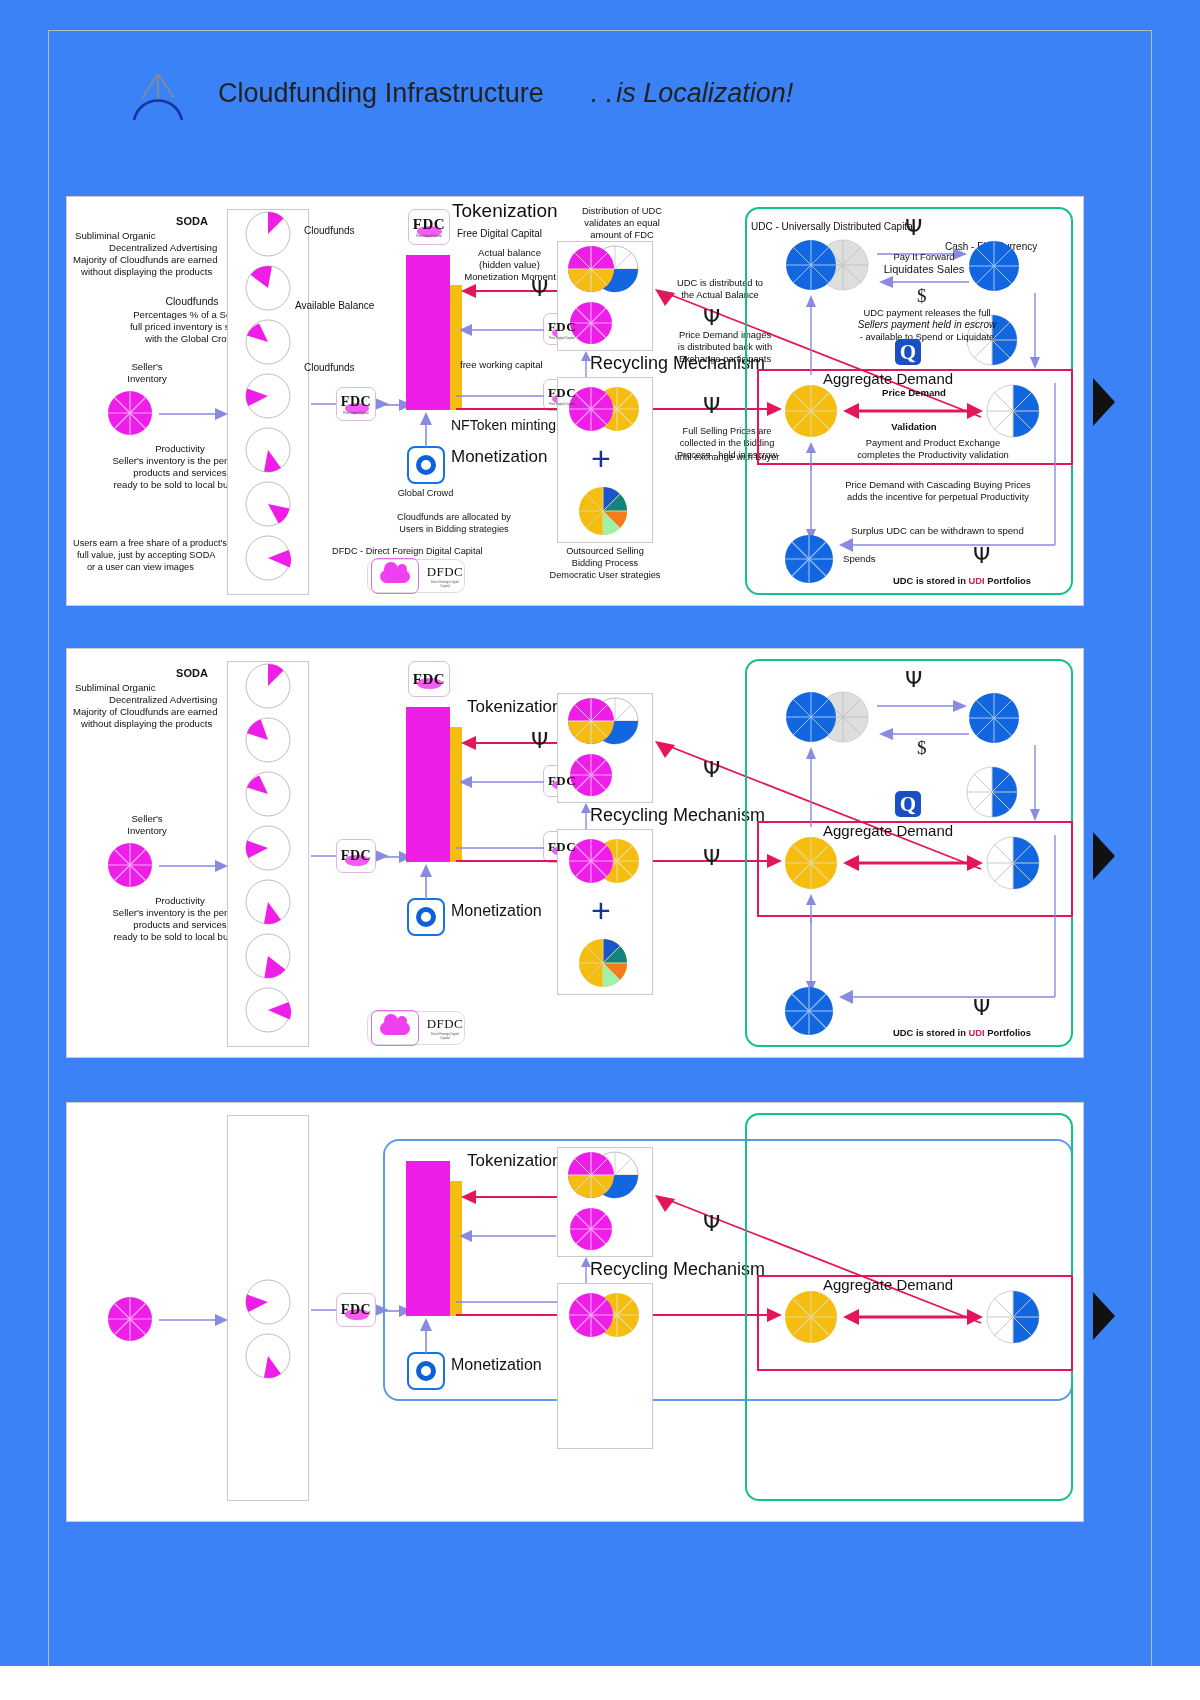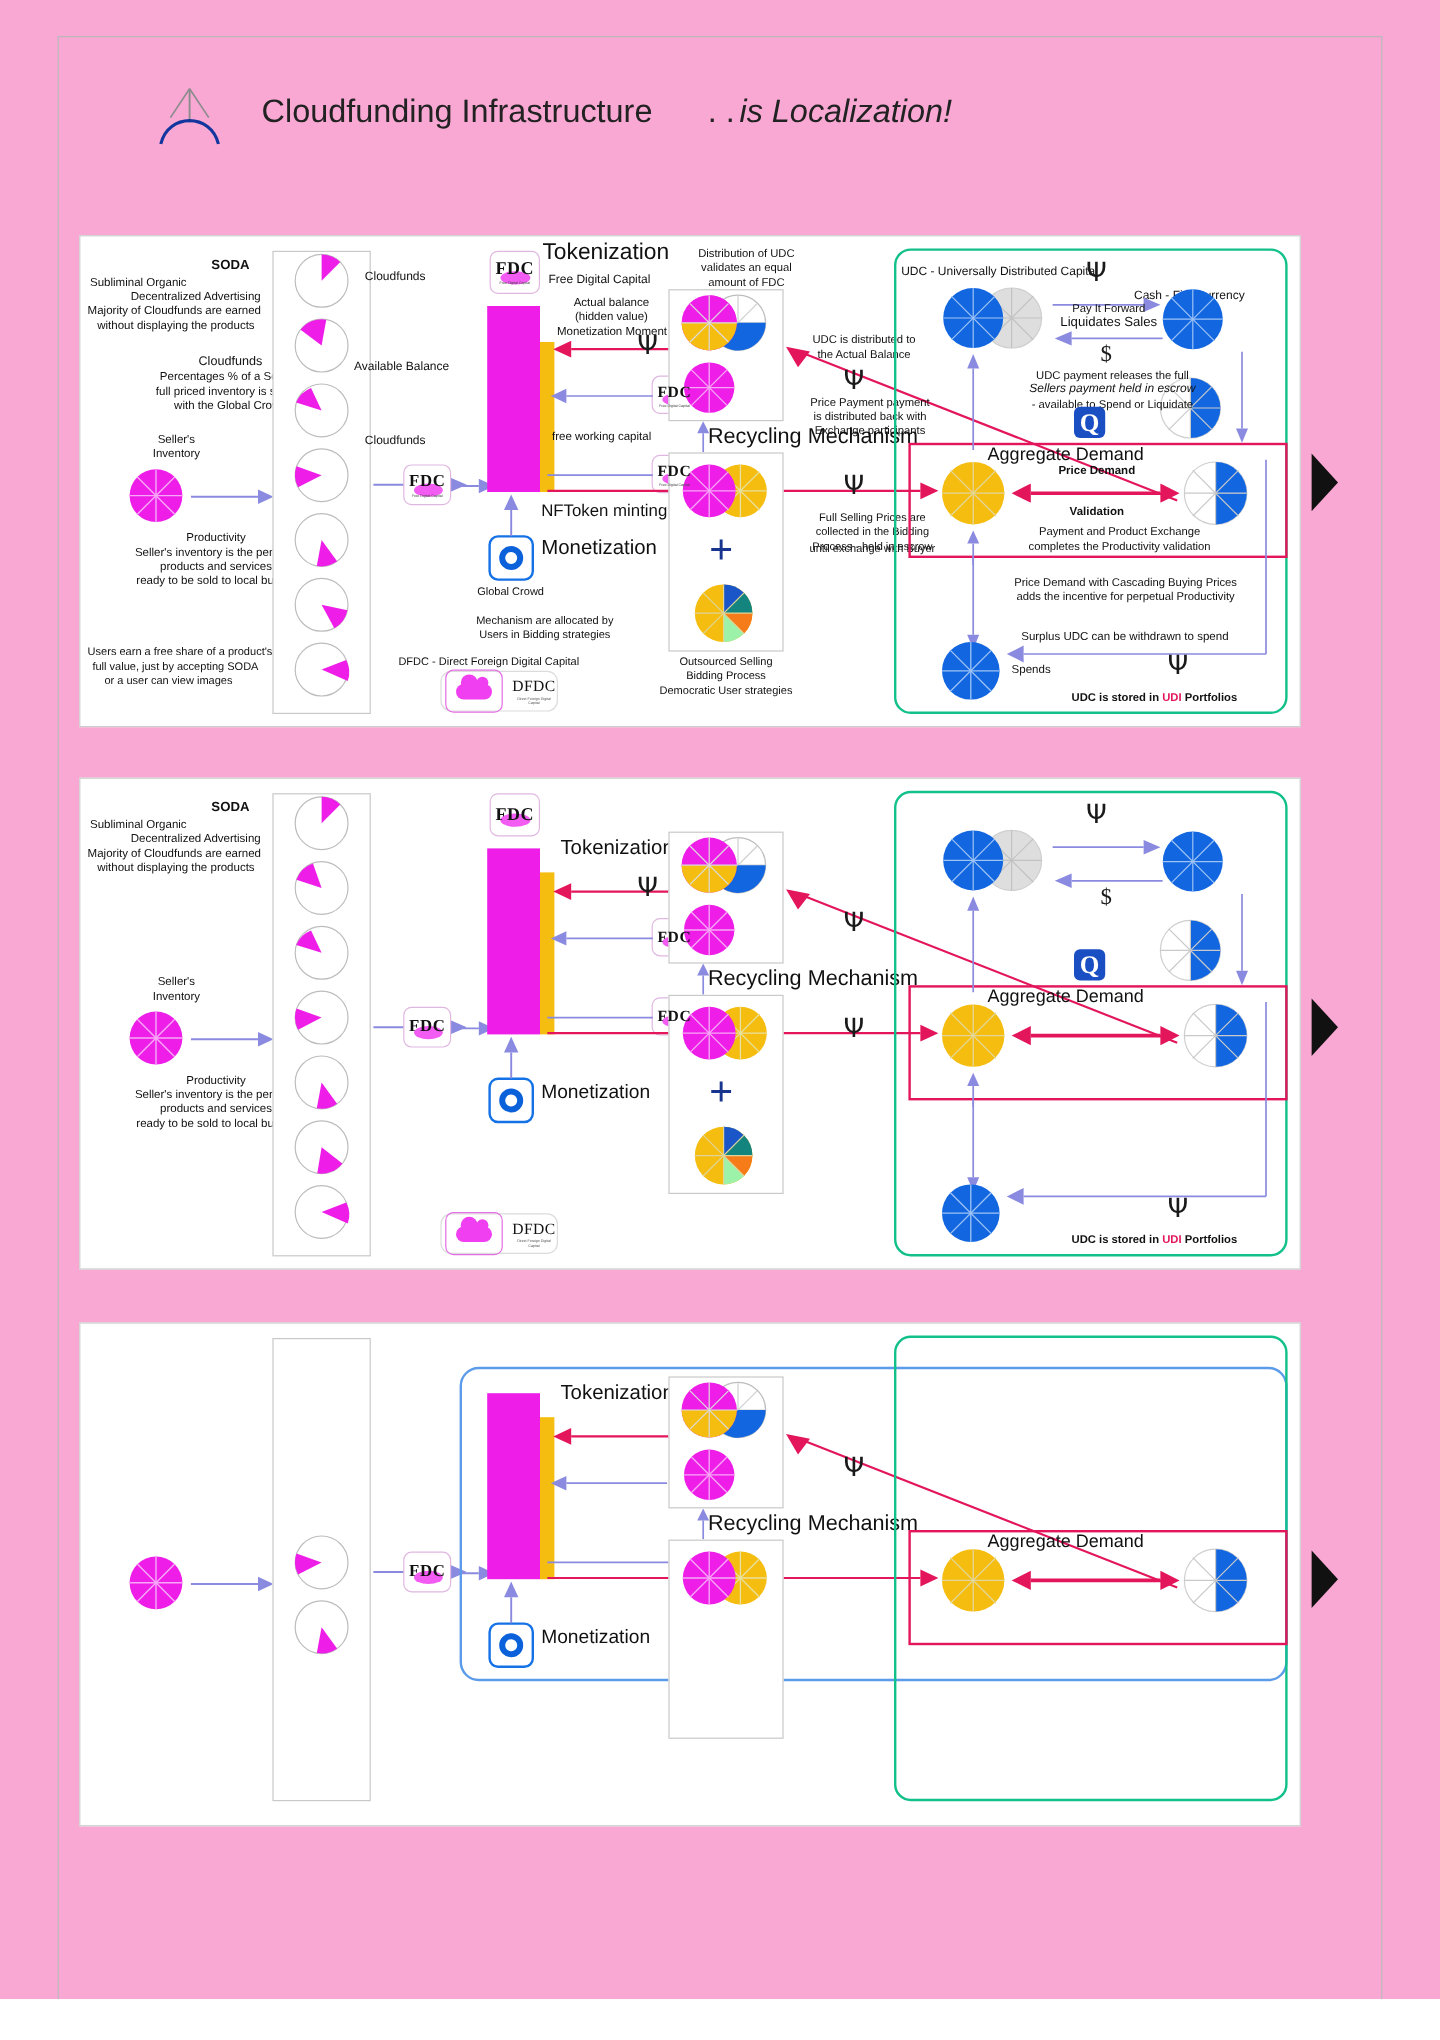--- a/index.html
+++ b/index.html
@@ -1,17 +1,17 @@
 <!DOCTYPE html>
 <html><head>
 <meta charset="utf-8">
 <style>
   html,body{margin:0;padding:0;background:#ffffff;}
   body{font-family:"Liberation Sans", sans-serif;color:#111;}
-  #page{position:relative;width:1200px;height:1666px;background:#f9a8d4;overflow:hidden;}
+  #page{position:relative;width:1200px;height:1666px;background:#3b82f6;overflow:hidden;}
 
   .outer-frame{position:absolute;left:48px;top:30px;width:1104px;height:1640px;border:1px solid #b9b9b9;box-sizing:border-box;}
 
   
   .logo{position:absolute;left:128px;top:72px;width:60px;height:52px;}
   .title{position:absolute;left:218px;top:78px;font-size:27px;letter-spacing:0px;color:#222;white-space:nowrap;}
   .title .dots{display:inline-block;margin:0 4px 0 46px;font-size:27px;}
   .title .ital{font-style:italic;}
   .subtitle{position:absolute;left:98px;top:139px;font-size:17.5px;font-style:italic;font-weight:bold;color:#111;white-space:nowrap;}
 
@@ -225,21 +225,21 @@
       <div class="oring" style="width:20px;height:20px;"></div>
     </div>
     <svg style="position:absolute;left:350px;top:214px;width:18px;height:36px;">
       <line x1="9" y1="36" x2="9" y2="14" stroke="#8a8ae0" stroke-width="1.6"></line>
       <polygon points="3,14 9,1 15,14" fill="#8a8ae0"></polygon>
     </svg>
     <div class="lbl" style="left:384px;top:222px;font-size:14px;">NFToken minting</div>
     <div class="lbl" style="left:384px;top:254px;font-size:17px;">Monetization</div>
     <div class="lbl c" style="left:316px;top:290px;width:85px;font-size:9.2px;">Global Crowd</div>
 
-    <div class="lbl c" style="left:297px;top:314px;width:180px;font-size:9.2px;">Mechanism are allocated by</div>
+    <div class="lbl c" style="left:297px;top:314px;width:180px;font-size:9.2px;">Cloudfunds are allocated by</div>
     <div class="lbl c" style="left:297px;top:326px;width:180px;font-size:9.2px;">Users in Bidding strategies</div>
     <div class="lbl" style="left:265px;top:348px;font-size:9.2px;">DFDC  -  Direct Foreign Digital Capital</div>
 
     <div class="dfdc" style="left:300px;top:362px;width:98px;height:34px;">
       <div class="cloudwrap">
           <div class="cloud"></div>
         </div>
       <div style="margin-left:7px;text-align:center;">
         <div style="font-family:'Liberation Serif',serif;font-size:13px;letter-spacing:.4px;">DFDC</div>
         <div style="font-size:3px;color:#555;">Direct Foreign Digital Capital</div>
@@ -323,21 +323,21 @@
     <div class="lbl c" style="left:490px;top:360px;width:96px;font-size:9.2px;">Bidding Process</div>
     <div class="lbl c" style="left:470px;top:372px;width:136px;font-size:9.2px;">Democratic User strategies</div>
 
     <div class="lbl c" style="left:588px;top:80px;width:130px;font-size:9.4px;">UDC is distributed to</div>
     <div class="lbl c" style="left:588px;top:92px;width:130px;font-size:9.4px;">the Actual Balance</div>
     <svg style="position:absolute;left:586px;top:92px;width:330px;height:130px;">
       <line x1="328" y1="128" x2="18" y2="6" stroke="#e3165b" stroke-width="1.8"></line>
       <polygon points="2,0 22,4 12,17" fill="#e3165b"></polygon>
     </svg>
     <div class="psi" style="left:636px;top:110px;">Ψ</div>
-    <div class="lbl c" style="left:588px;top:132px;width:140px;font-size:9.4px;">Price Payment payment</div>
+    <div class="lbl c" style="left:588px;top:132px;width:140px;font-size:9.4px;">Price Demand images</div>
     <div class="lbl c" style="left:588px;top:144px;width:140px;font-size:9.4px;">is distributed back with</div>
     <div class="lbl c" style="left:588px;top:156px;width:140px;font-size:9.4px;">Exchange participants</div>
 
     <svg style="position:absolute;left:586px;top:203px;width:130px;height:18px;">
       <line x1="0" y1="9" x2="114" y2="9" stroke="#e3165b" stroke-width="1.8"></line>
       <polygon points="114,2 129,9 114,16" fill="#e3165b"></polygon>
     </svg>
     <div class="psi" style="left:636px;top:198px;">Ψ</div>
 
     <div class="lbl c" style="left:586px;top:228px;width:148px;font-size:9.2px;">Full Selling Prices are</div>

